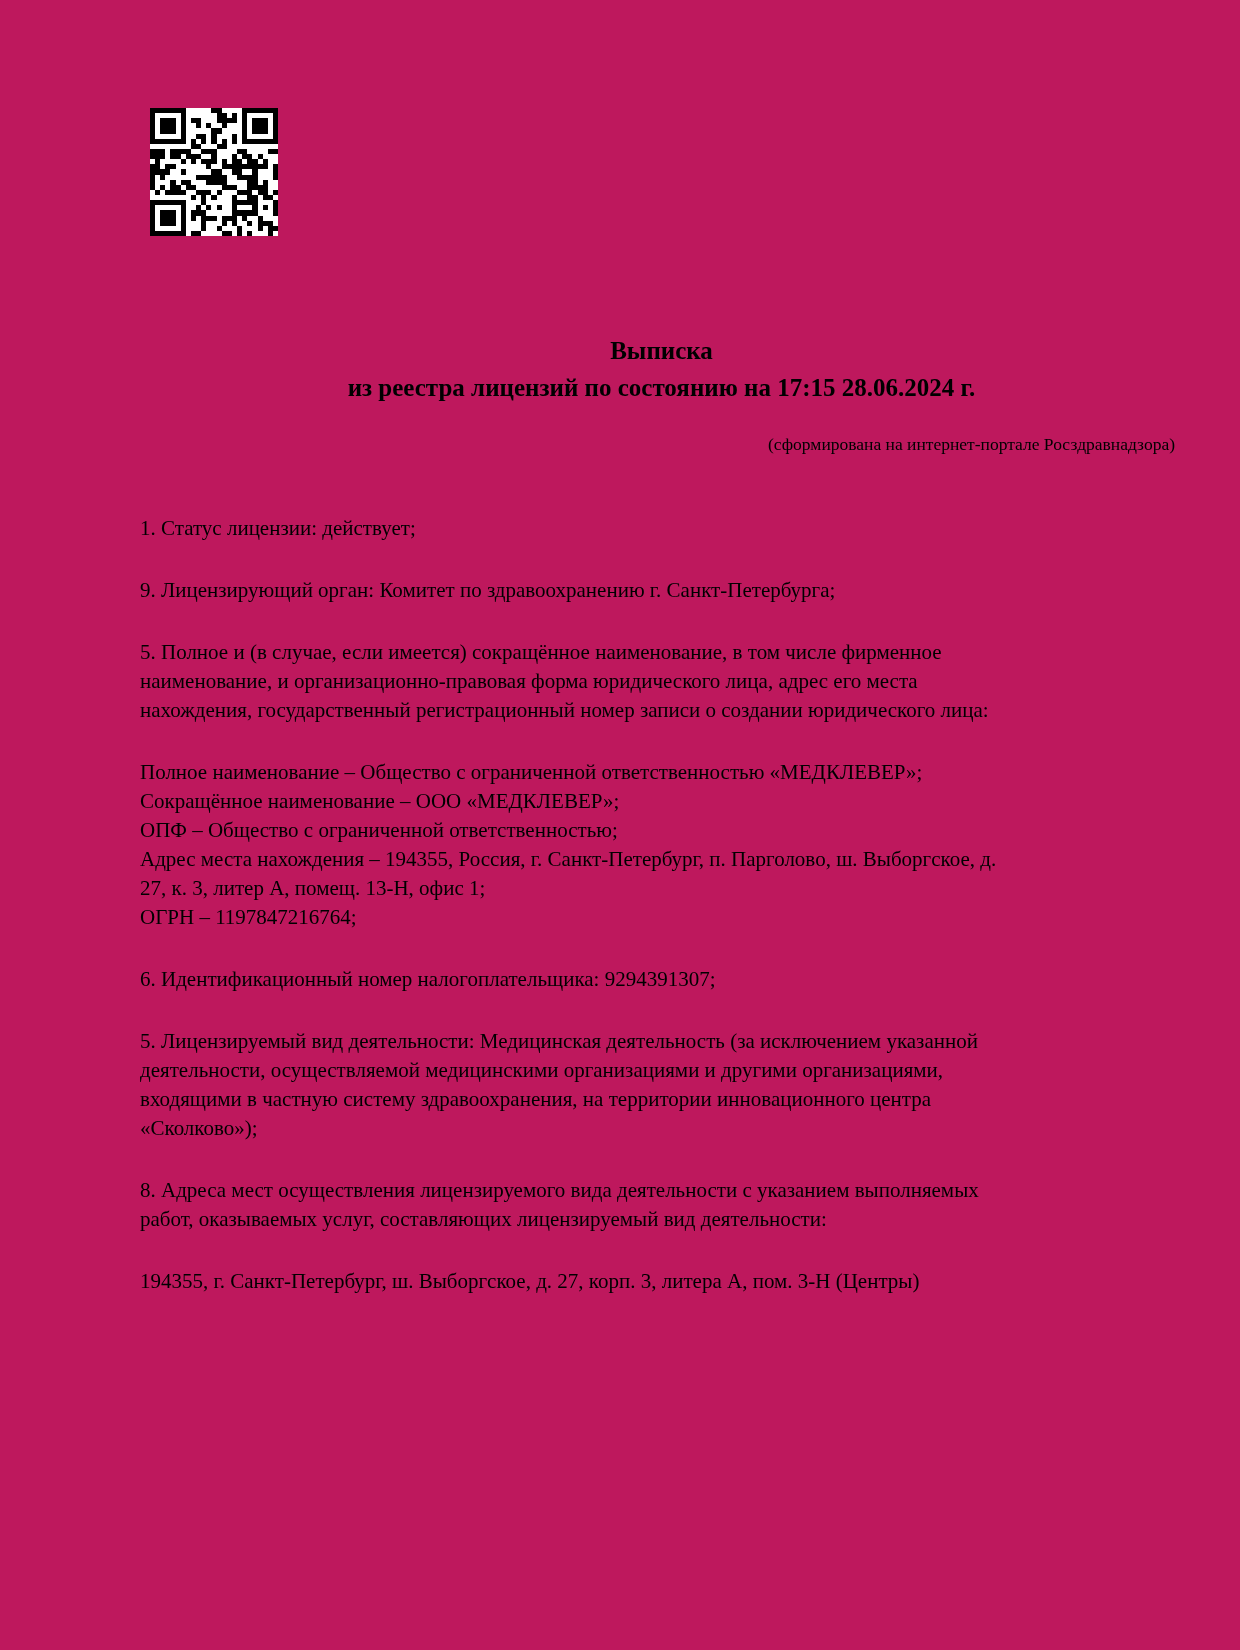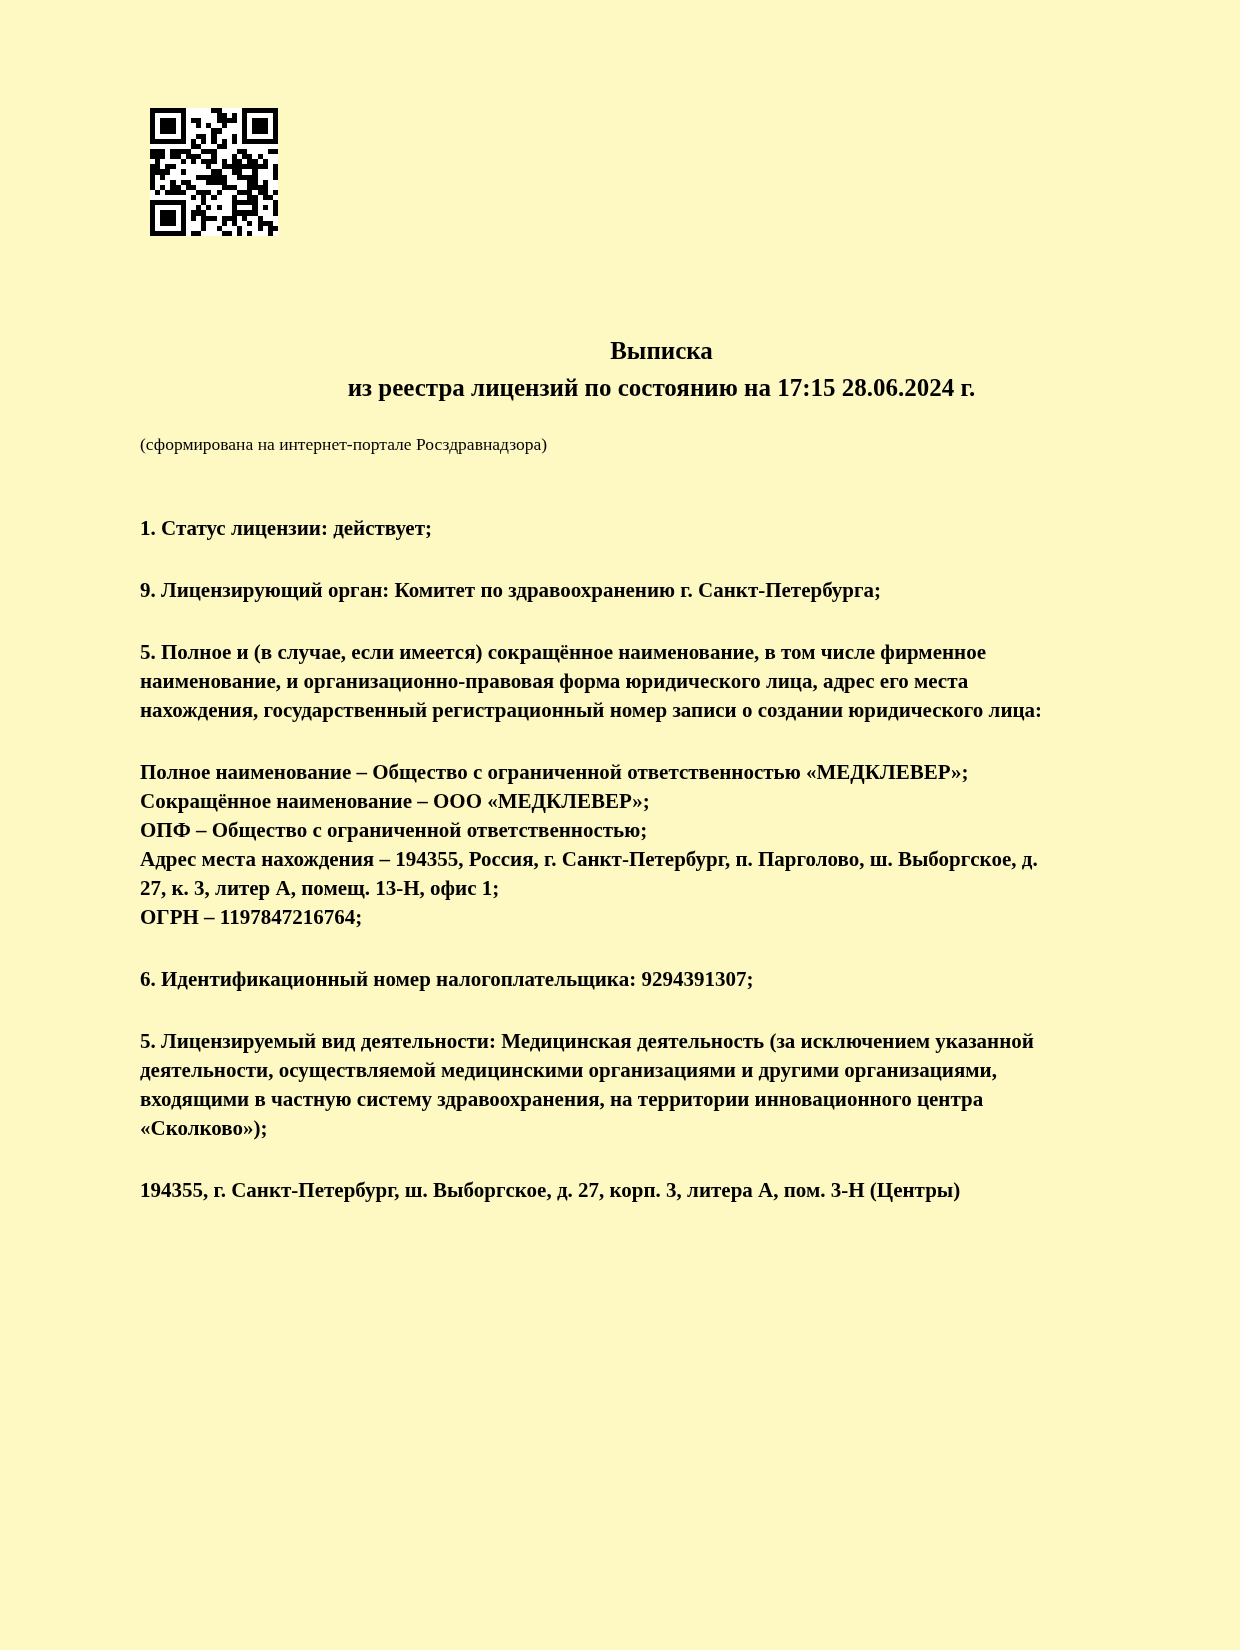--- a/index.html
+++ b/index.html
@@ -11,21 +11,21 @@
     width: 1240px;
     height: 1650px;
     position: relative;
     font-family: "Liberation Serif", "DejaVu Serif", serif;
     color: #000000;
     overflow: hidden;
   }
   .page {
     position: absolute;
     inset: 0;
-    background: #fef9c3;
+    background: #be185d;
   }
   .qr {
     position: absolute;
     left: 150px;
     top: 108px;
     width: 128px;
     height: 128px;
     margin: 0;
   }
   .qr svg {
@@ -41,35 +41,35 @@
   }
   .title {
     margin: 0;
     font-size: 25px;
     line-height: 37px;
     font-weight: bold;
     text-align: center;
     white-space: pre-line;
   }
   .subtitle {
-    margin: 26px 0 0 0;
+    margin: 26px 8px 0 0;
     font-size: 17.5px;
     line-height: 24px;
+    text-align: right;
     white-space: pre-line;
   }
   .doc-body {
     margin-top: 58px;
   }
   .p {
     margin: 0 0 33px 0;
     font-size: 21px;
     line-height: 29px;
     white-space: pre-line;
     text-align: left;
-    font-weight: bold;
   }
 </style>
 </head>
 <body>
 
 <div class="page">
 
   <figure class="qr" aria-hidden="true">
     <svg id="qr-svg" viewBox="0 0 25 25" xmlns="http://www.w3.org/2000/svg">
         <rect x="0" y="0" width="25" height="25" fill="#ffffff"></rect>
@@ -400,17 +400,19 @@
 Сокращённое наименование – ООО «МЕДКЛЕВЕР»;
 ОПФ – Общество с ограниченной ответственностью;
 Адрес места нахождения – 194355, Россия, г. Санкт-Петербург, п. Парголово, ш. Выборгское, д.
 27, к. 3, литер А, помещ. 13-Н, офис 1;
 ОГРН – 1197847216764;</p>
       <p class="p">6. Идентификационный номер налогоплательщика: 9294391307;</p>
       <p class="p">5. Лицензируемый вид деятельности: Медицинская деятельность (за исключением указанной
 деятельности, осуществляемой медицинскими организациями и другими организациями,
 входящими в частную систему здравоохранения, на территории инновационного центра
 «Сколково»);</p>
+      <p class="p">8. Адреса мест осуществления лицензируемого вида деятельности с указанием выполняемых
+работ, оказываемых услуг, составляющих лицензируемый вид деятельности:</p>
       <p class="p">194355, г. Санкт-Петербург, ш. Выборгское, д. 27, корп. 3, литера А, пом. 3-Н (Центры)</p>
     </section>
 
   </div>
 </div>
 
 </body></html>

